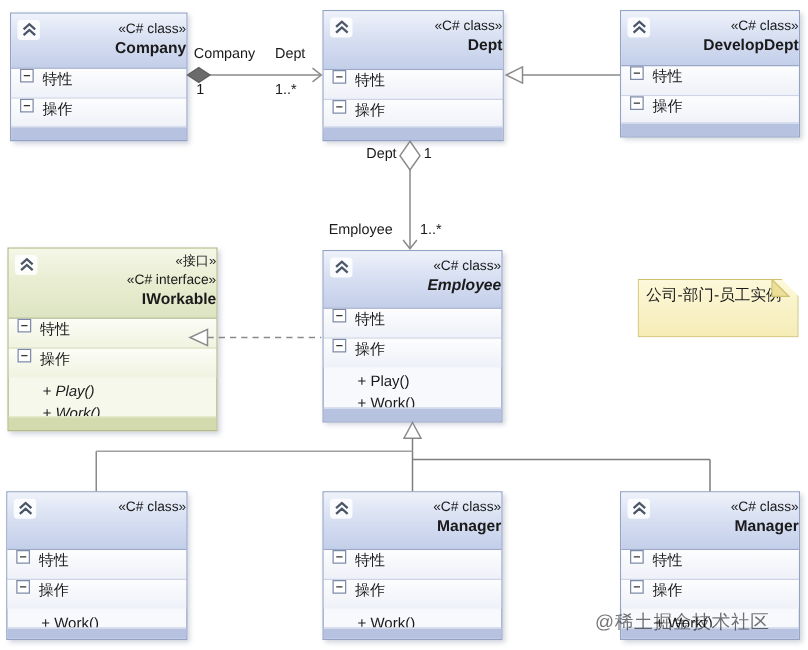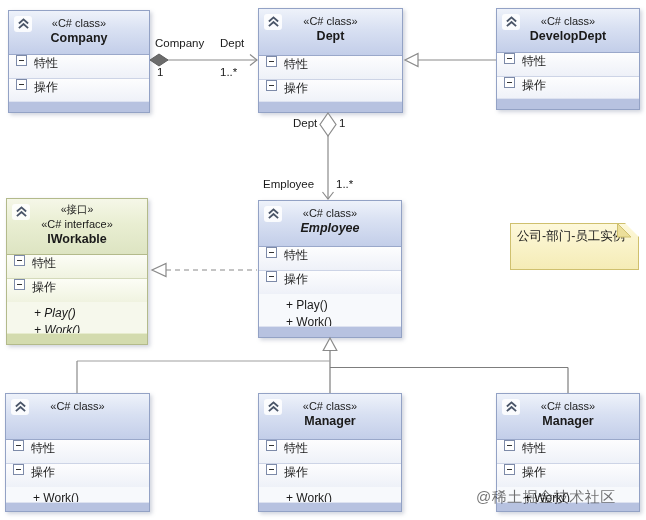--- a/index.html
+++ b/index.html
@@ -6,21 +6,21 @@
   #canvas{
     position:relative;width:646px;height:520px;background:#ffffff;overflow:hidden;
     font-family:"Liberation Sans","DejaVu Sans",sans-serif;color:#1a1a1a;
   }
   
   .uml-box{
     position:absolute;border:1px solid #93a2c5;background:#f7f9fc;
     box-shadow:2px 2px 4px rgba(100,110,140,.30);z-index:1;box-sizing:border-box;
   }
   .hdr{
-    position:relative;text-align:center;border-bottom:1px solid #9aa8ca;
+    position:relative;text-align:right;border-bottom:1px solid #9aa8ca;
     background:linear-gradient(#eef2fa 0%,#d8e0f2 45%,#c3cee9 100%);
   }
   .stype-top{font-size:10.5px;padding-top:4px;line-height:13px;}
   .stype{font-size:11px;padding-top:5px;line-height:14px;}
   .stype.mid{padding-top:1px;}
   .cname{font-size:12.5px;font-weight:bold;line-height:17px;}
   .cname.abstract{font-style:italic;}
   .chevron{
     position:absolute;left:5px;top:5px;width:18px;height:16px;
     background:rgba(255,255,255,.85);border-radius:3px;
@@ -126,21 +126,21 @@
         <span class="minus"></span>
         <span>特性</span>
       </div>
     <div class="sec-row">
         <span class="minus"></span>
         <span>操作</span>
       </div>
     <div class="strip"></div>
   </div>
 
-  <div class="uml-box green" style="left:6px;top:198px;width:142px;height:147px;">
+  <div class="uml-box green" style="left:6px;top:198px;width:168px;height:147px;">
     <div class="hdr" style="height:55px;">
       <span class="chevron">
         <svg width="13" height="12" viewBox="0 0 14 13">
             <path d="M2 6 L7 1.5 L12 6 M2 11 L7 6.5 L12 11" fill="none" stroke="#4a5568" stroke-width="2"></path>
           </svg>
       </span>
       <div class="stype-top">«接口»</div>
       <div class="stype mid">«C# interface»</div>
       <div class="cname">IWorkable</div>
     </div>

